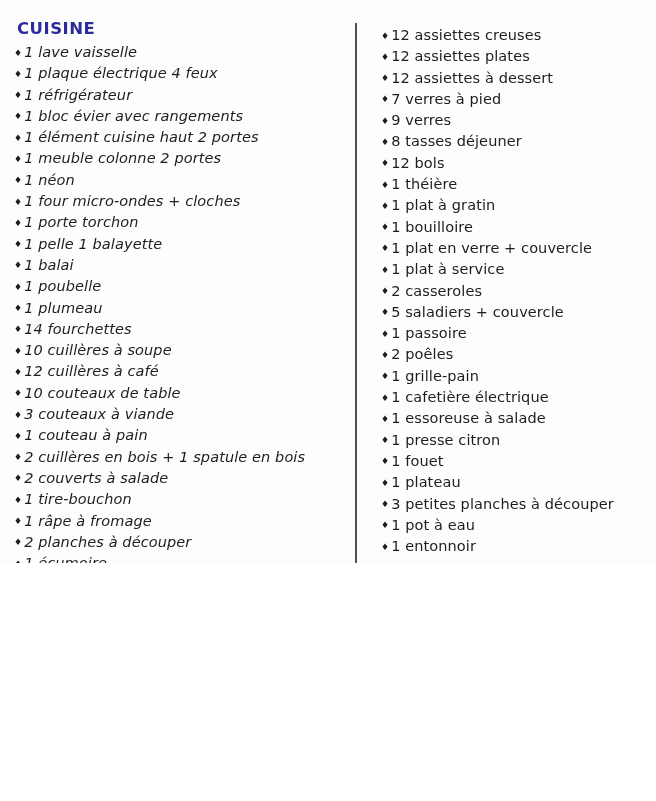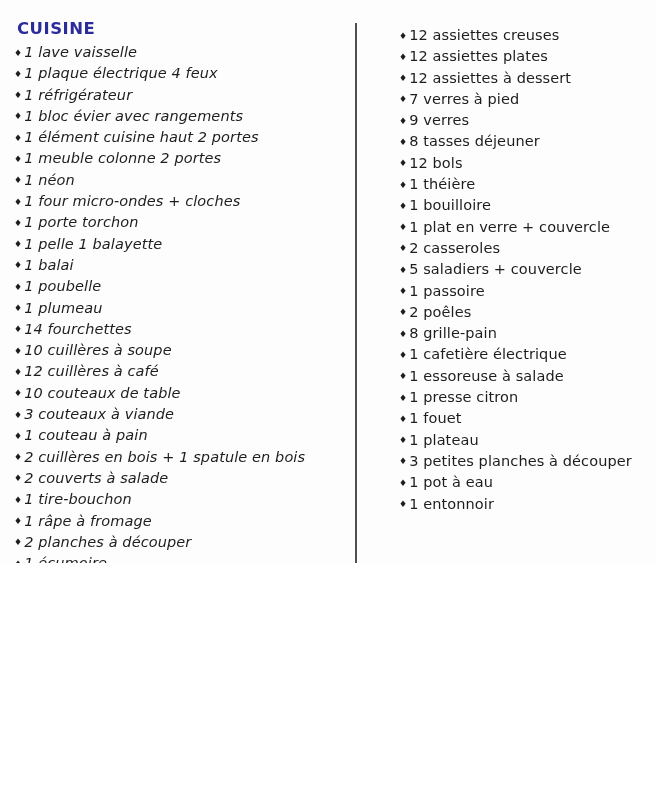--- a/index.html
+++ b/index.html
@@ -35,21 +35,21 @@
     height: 753px;
     background: var(--divider-color, #4f4f4f);
   }
   ul.col {
     position: absolute;
     margin: 0;
     padding: 0;
     list-style: none;
   }
   ul.col.left  { left: 14px;  top: 42px; font-style: italic; }
-  ul.col.right { left: 399px; top: 25px; }
+  ul.col.right { left: 381px; top: 25px; }
   ul.col li {
     height: 21.3px;
     line-height: 21.3px;
     font-size: 14.5px;
     white-space: nowrap;
     letter-spacing: 0.1px;
   }
   .bullet {
     display: inline-block;
     font-size: 9px;
@@ -97,27 +97,29 @@
 
   <ul class="col right">
       <li><span class="bullet">♦</span><span>12 assiettes creuses</span></li>
       <li><span class="bullet">♦</span><span>12 assiettes plates</span></li>
       <li><span class="bullet">♦</span><span>12 assiettes à dessert</span></li>
       <li><span class="bullet">♦</span><span>7 verres à pied</span></li>
       <li><span class="bullet">♦</span><span>9 verres</span></li>
       <li><span class="bullet">♦</span><span>8 tasses déjeuner</span></li>
       <li><span class="bullet">♦</span><span>12 bols</span></li>
       <li><span class="bullet">♦</span><span>1 théière</span></li>
+      <li><span class="bullet">♦</span><span>1 plat à gratin</span></li>
       <li><span class="bullet">♦</span><span>1 bouilloire</span></li>
       <li><span class="bullet">♦</span><span>1 plat en verre + couvercle</span></li>
+      <li><span class="bullet">♦</span><span>1 plat à service</span></li>
       <li><span class="bullet">♦</span><span>2 casseroles</span></li>
       <li><span class="bullet">♦</span><span>5 saladiers + couvercle</span></li>
       <li><span class="bullet">♦</span><span>1 passoire</span></li>
       <li><span class="bullet">♦</span><span>2 poêles</span></li>
-      <li><span class="bullet">♦</span><span>8 grille-pain</span></li>
+      <li><span class="bullet">♦</span><span>1 grille-pain</span></li>
       <li><span class="bullet">♦</span><span>1 cafetière électrique</span></li>
       <li><span class="bullet">♦</span><span>1 essoreuse à salade</span></li>
       <li><span class="bullet">♦</span><span>1 presse citron</span></li>
       <li><span class="bullet">♦</span><span>1 fouet</span></li>
       <li><span class="bullet">♦</span><span>1 plateau</span></li>
       <li><span class="bullet">♦</span><span>3 petites planches à découper</span></li>
       <li><span class="bullet">♦</span><span>1 pot à eau</span></li>
       <li><span class="bullet">♦</span><span>1 entonnoir</span></li>
     </ul>
 </div>

